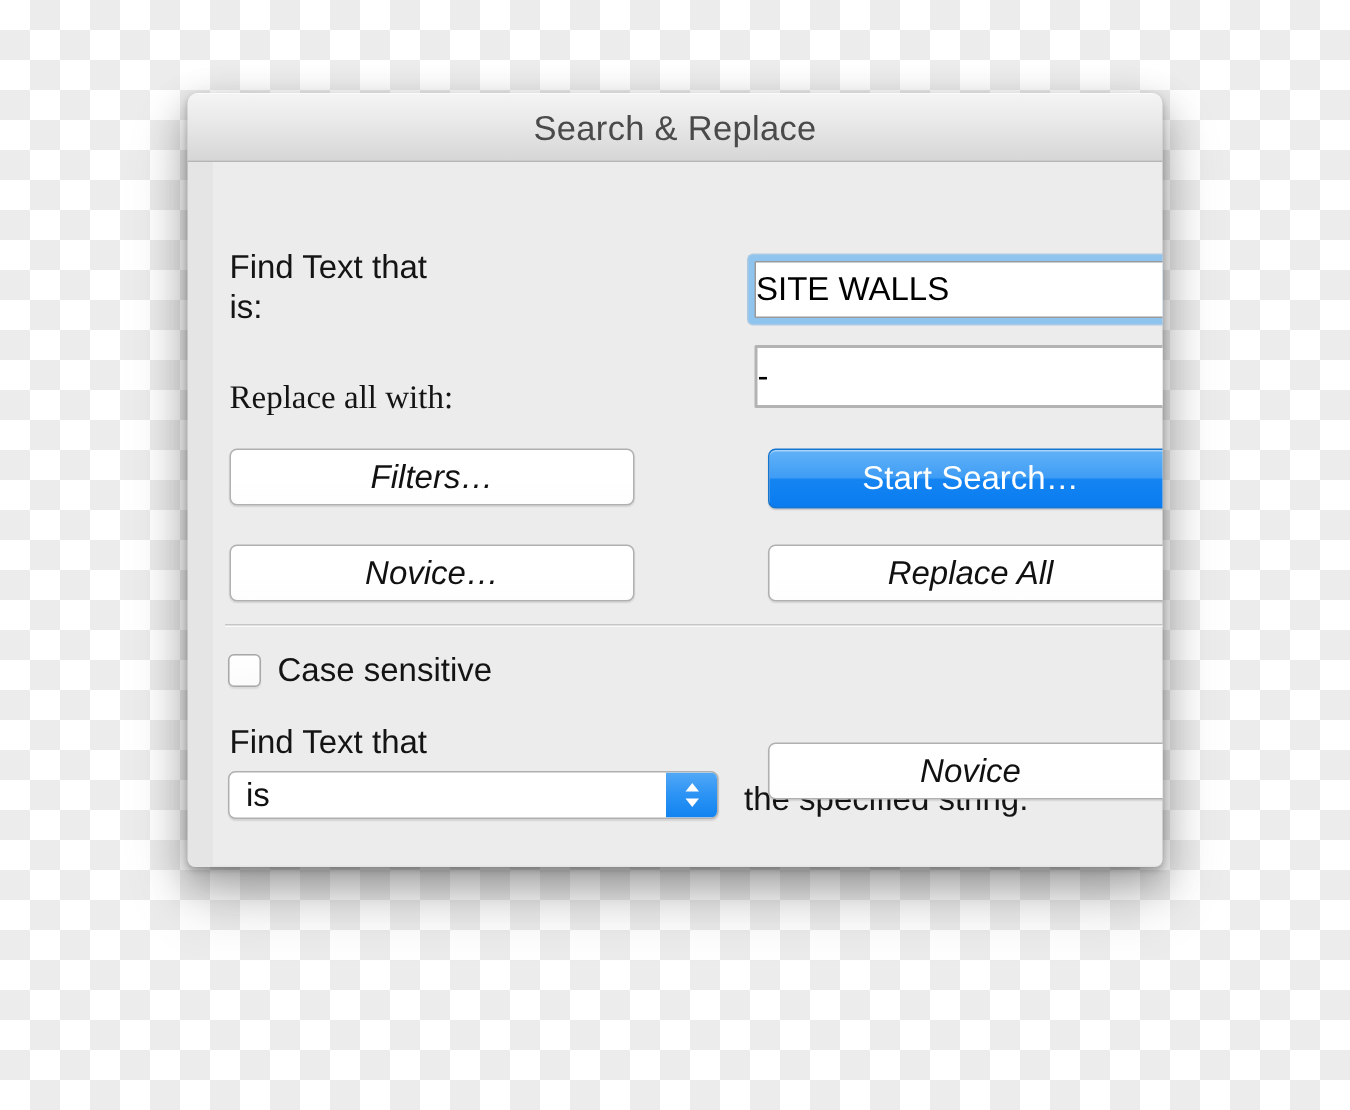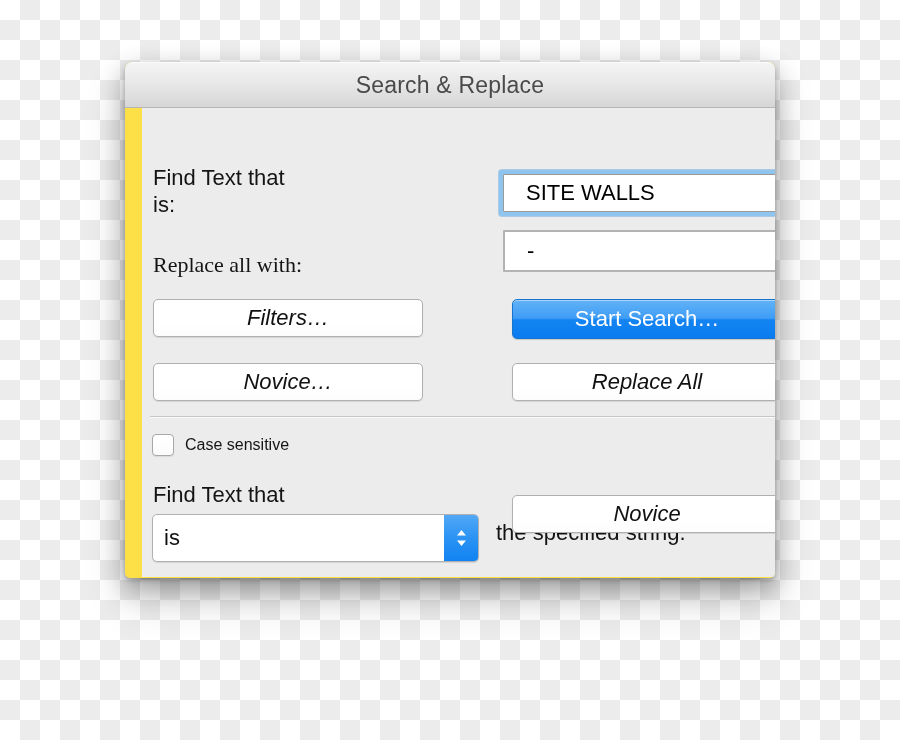--- a/index.html
+++ b/index.html
@@ -21,21 +21,21 @@
   }
 
   
   #dialog {
     position: absolute;
     left: 125px;
     top: 62px;
     width: 650px;
     height: 516px;
     border-radius: 7px 7px 5px 5px;
-    background: #fde047;
+    background: #e5e5e5;
     box-shadow:
       0 2px 4px rgba(0,0,0,0.22),
       0 10px 26px rgba(0,0,0,0.30),
       0 22px 44px rgba(0,0,0,0.16);
     overflow: hidden;
   }
 
   
   #titlebar {
     height: 46px;
@@ -84,21 +84,21 @@
 
   
   .textfield {
     position: absolute;
     background: #ffffff;
     box-sizing: border-box;
     display: flex;
     align-items: center;
     font-size: 22px;
     color: #000000;
-    padding-left: 22px;
+    padding-left: 0;
   }
   #find-field-wrap {
     position: absolute;
     left: 357px;
     top: 62px;
     width: 283px;
     height: 46px;
     border-radius: 3px;
     background: #8fc4ee;
     box-shadow: 0 0 0 1px rgba(120,175,220,0.55);
@@ -183,38 +183,38 @@
     height: 22px;
     box-sizing: border-box;
     border: 1px solid #a8a8a8;
     border-radius: 4px;
     background: linear-gradient(to bottom, #ffffff, #fbfbfb);
     box-shadow: 0 1px 1px rgba(0,0,0,0.08);
     flex: none;
   }
   #checkbox-label {
     margin-left: 11px;
-    font-size: 16px;
+    font-size: 22px;
     color: #141414;
   }
 
   
   #row-find-label-2 {
     position: absolute;
     left: 11px;
     top: 374px;
   }
 
   
   #select-wrap {
     position: absolute;
     left: 10px;
     top: 406px;
     width: 327px;
-    height: 48px;
+    height: 32px;
     box-sizing: border-box;
     border: 1px solid #b0b0b0;
     border-radius: 5px;
     background: #ffffff;
     box-shadow: 0 1px 1px rgba(0,0,0,0.10);
     display: flex;
     align-items: center;
     overflow: hidden;
   }
   #select-value {

